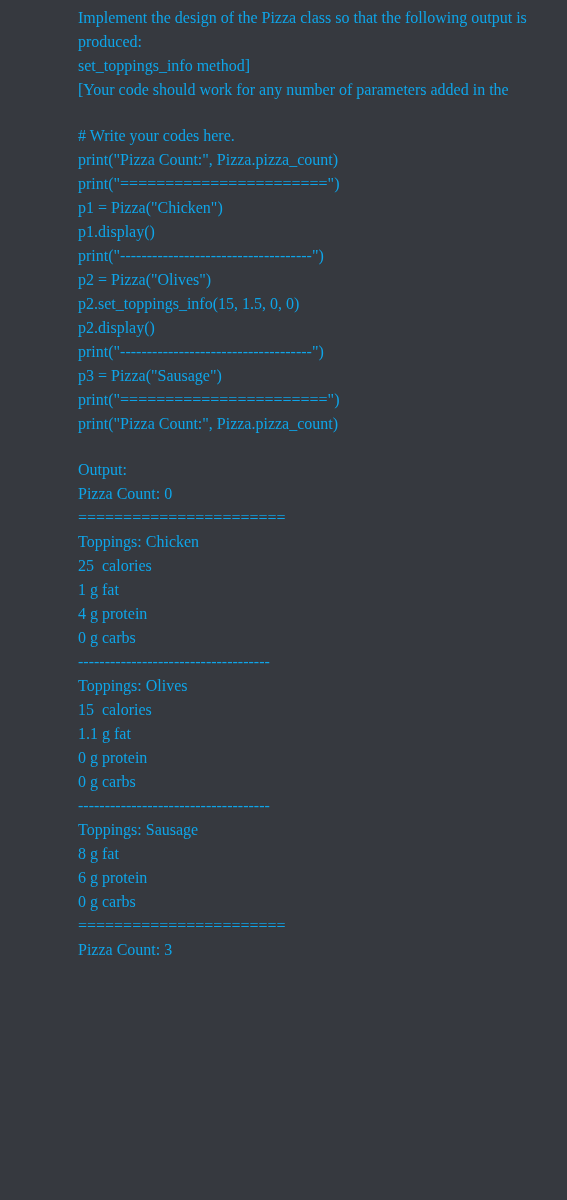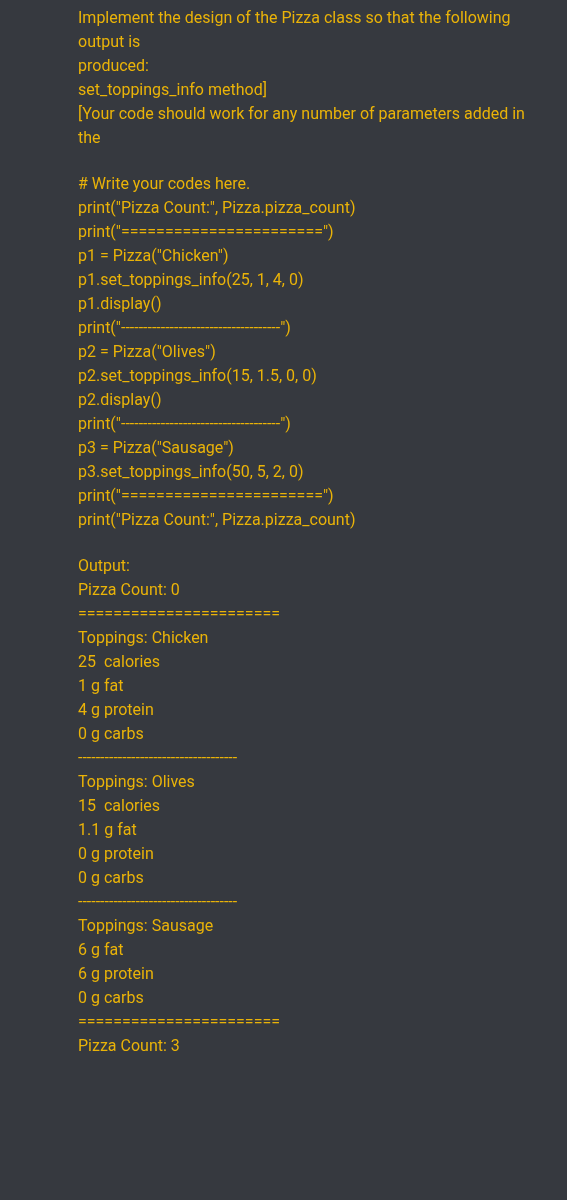--- a/index.html
+++ b/index.html
@@ -15,67 +15,66 @@
       line-height: 1.5;
       padding: 0;
       width: 567px;
       height: 1200px;
       overflow: hidden;
     }
     .message-content {
       padding: 6px 20px 20px 78px;
     }
     .text-line {
-      color: #eab308;
+      color: #0ea5e9;
       white-space: pre-wrap;
       word-wrap: break-word;
+      font-family: Liberation Serif, serif;
     }
     .spacer {
       height: 22px;
     }
   </style>
 </head>
 <body>
 
 <div class="message-content">
   <div class="text-line">Implement the design of the Pizza class so that the following output is</div>
   <div class="text-line">produced:</div>
   <div class="text-line">set_toppings_info method]</div>
   <div class="text-line">[Your code should work for any number of parameters added in the</div>
   <div class="spacer"></div>
   <div class="text-line"># Write your codes here.</div>
   <div class="text-line">print("Pizza Count:", Pizza.pizza_count)</div>
   <div class="text-line">print("=======================")</div>
   <div class="text-line">p1 = Pizza("Chicken")</div>
-  <div class="text-line">p1.set_toppings_info(25, 1, 4, 0)</div>
   <div class="text-line">p1.display()</div>
   <div class="text-line">print("------------------------------------")</div>
   <div class="text-line">p2 = Pizza("Olives")</div>
   <div class="text-line">p2.set_toppings_info(15, 1.5, 0, 0)</div>
   <div class="text-line">p2.display()</div>
   <div class="text-line">print("------------------------------------")</div>
   <div class="text-line">p3 = Pizza("Sausage")</div>
-  <div class="text-line">p3.set_toppings_info(50, 5, 2, 0)</div>
   <div class="text-line">print("=======================")</div>
   <div class="text-line">print("Pizza Count:", Pizza.pizza_count)</div>
   <div class="spacer"></div>
   <div class="text-line">Output:</div>
   <div class="text-line">Pizza Count: 0</div>
   <div class="text-line">=======================</div>
   <div class="text-line">Toppings: Chicken</div>
   <div class="text-line">25  calories</div>
   <div class="text-line">1 g fat</div>
   <div class="text-line">4 g protein</div>
   <div class="text-line">0 g carbs</div>
   <div class="text-line">------------------------------------</div>
   <div class="text-line">Toppings: Olives</div>
   <div class="text-line">15  calories</div>
   <div class="text-line">1.1 g fat</div>
   <div class="text-line">0 g protein</div>
   <div class="text-line">0 g carbs</div>
   <div class="text-line">------------------------------------</div>
   <div class="text-line">Toppings: Sausage</div>
-  <div class="text-line">6 g fat</div>
+  <div class="text-line">8 g fat</div>
   <div class="text-line">6 g protein</div>
   <div class="text-line">0 g carbs</div>
   <div class="text-line">=======================</div>
   <div class="text-line">Pizza Count: 3</div>
 </div>
 
 </body></html>

